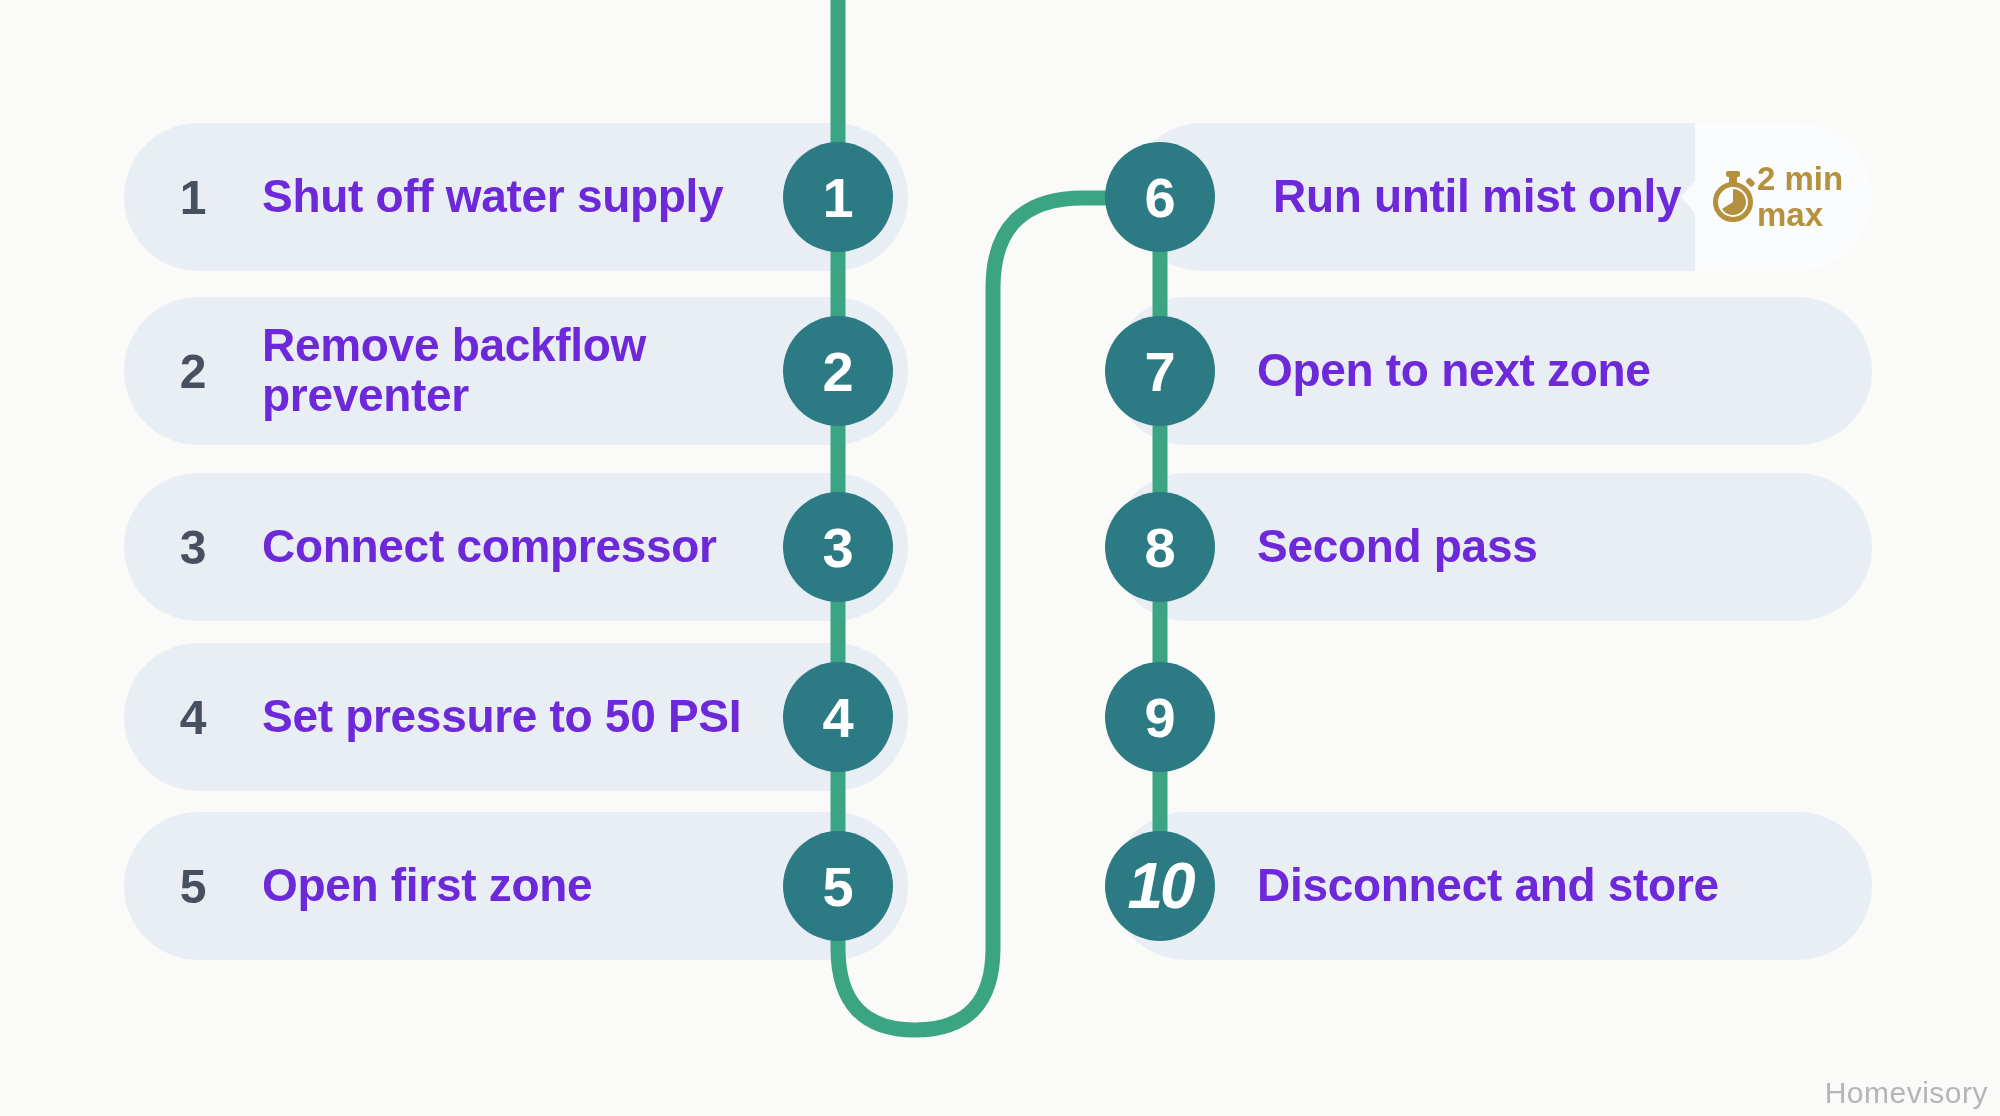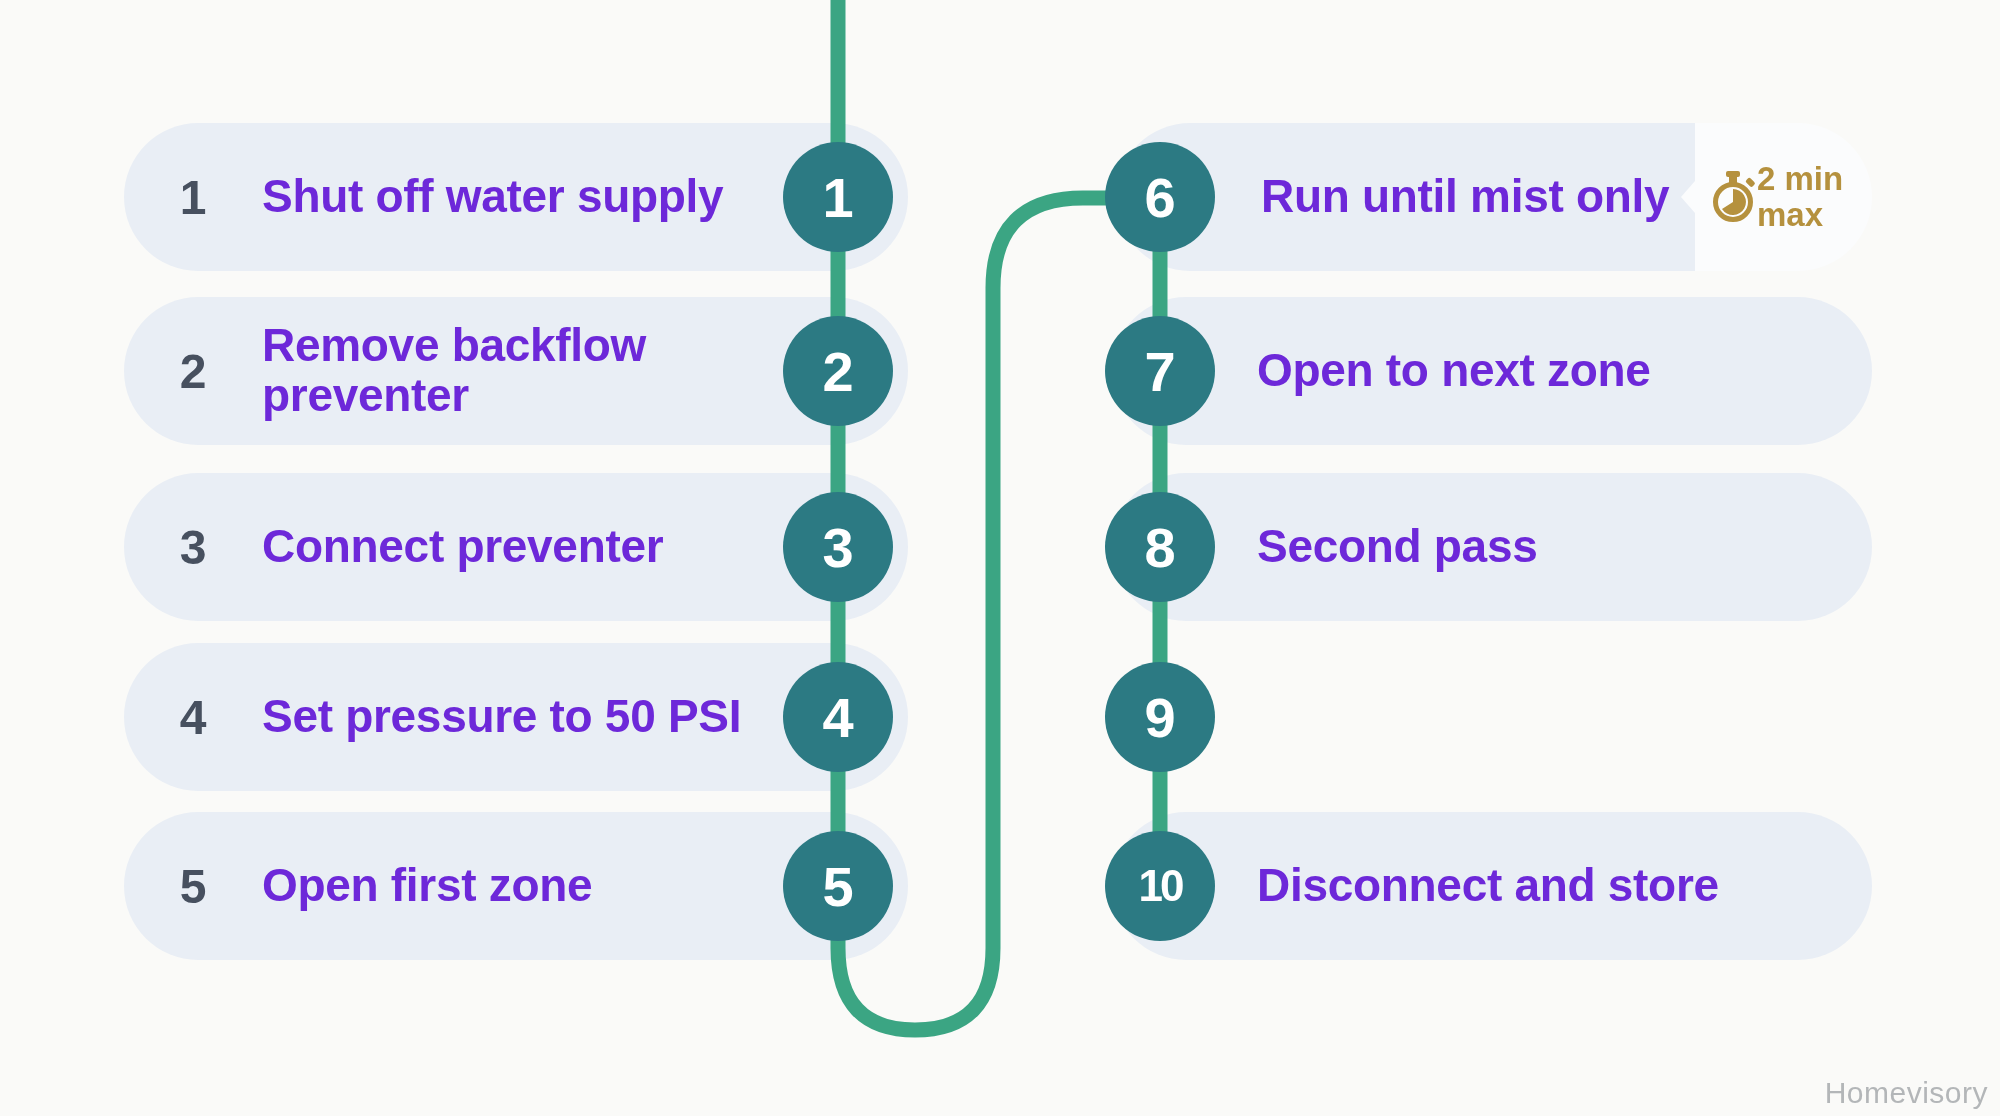--- a/index.html
+++ b/index.html
@@ -40,21 +40,21 @@
     line-height:1.08;
   }
   .pill-left.two-line .label{max-width:390px;}
   
   .pill-6{
     left:1112px;width:760px;
     background:transparent;
     padding:0;
   }
   .pill6-dark{
-    position:absolute;left:4px;top:0;bottom:0;
+    position:absolute;left:16px;top:0;bottom:0;
     width:583px;
     background:#e9eef5;
     border-radius:74px 0 0 74px;
     display:flex;align-items:center;
     padding-left:145px;box-sizing:border-box;
   }
   .pill6-badge{
     position:absolute;left:583px;top:0;bottom:0;
     width:177px;
     background:#fbfcfd;
@@ -83,21 +83,21 @@
     border-radius:50%;
     background:#2c7a83;
     display:flex;align-items:center;justify-content:center;
     z-index:3;
   }
   .circle span{
     color:#ffffff;
     font-size:56px;
     font-weight:700;
   }
-  .circle.wide span{font-size:44px;letter-spacing:-3px;}
+  .circle.wide span{font-size:64px;letter-spacing:-3px;font-style:italic;}
   
   .watermark{
     position:absolute;
     right:12px;bottom:6px;
     font-size:30px;
     color:#b3b6b8;
     letter-spacing:0.5px;
     z-index:4;
   }
 </style>
@@ -113,21 +113,21 @@
   <div class="pill pill-left" style="top:123px">
     <span class="num">1</span>
     <span class="label">Shut off water supply</span>
   </div>
   <div class="pill pill-left two-line" style="top:297px">
     <span class="num">2</span>
     <span class="label">Remove backflow preventer</span>
   </div>
   <div class="pill pill-left" style="top:473px">
     <span class="num">3</span>
-    <span class="label">Connect preventer</span>
+    <span class="label">Connect compressor</span>
   </div>
   <div class="pill pill-left" style="top:643px">
     <span class="num">4</span>
     <span class="label">Set pressure to 50 PSI</span>
   </div>
   <div class="pill pill-left" style="top:812px">
     <span class="num">5</span>
     <span class="label">Open first zone</span>
   </div>
 

